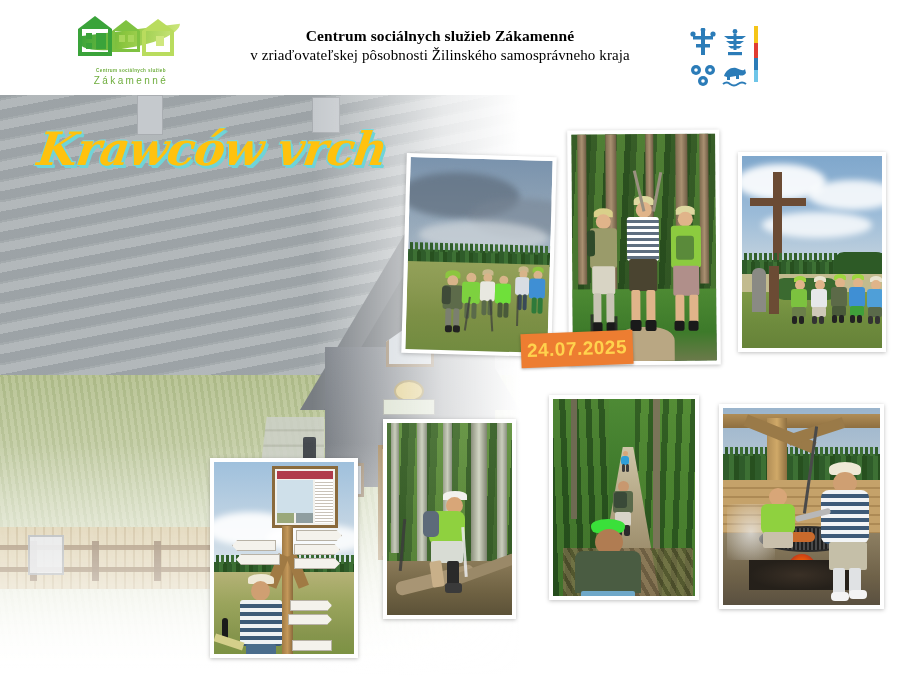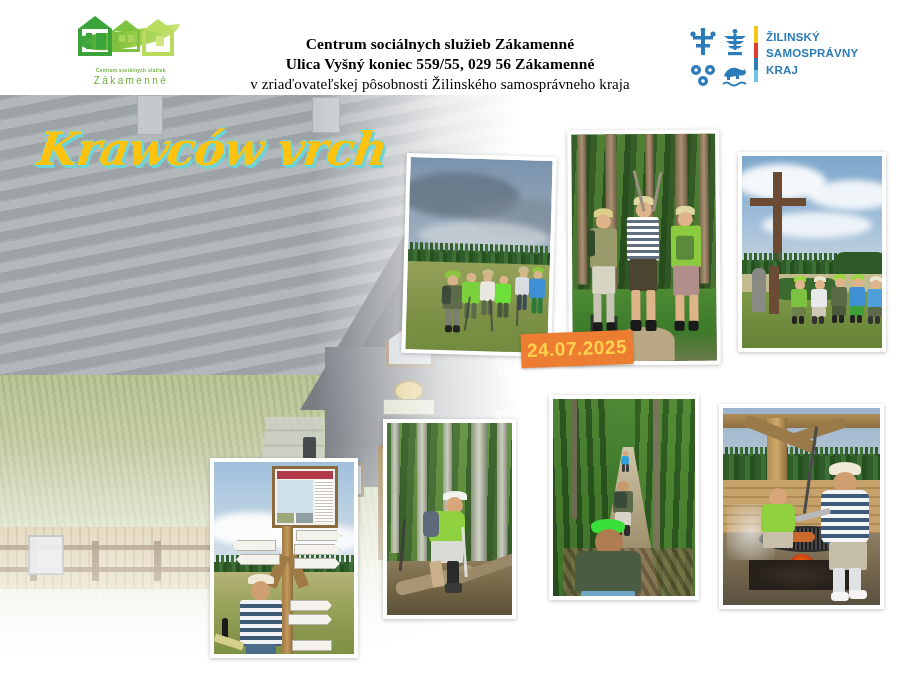--- a/index.html
+++ b/index.html
@@ -139,21 +139,21 @@
   
   .header-text {
     position: absolute;
     left: 195px; top: 26px;
     width: 490px;
     text-align: center;
     font-family: "Liberation Serif", serif;
     color: #000000;
     line-height: 1.32;
   }
-  .hdr-line1 { font-size: 15.5px; font-weight: bold; letter-spacing: 0.1px; margin-top: 8px; }
+  .hdr-line1 { font-size: 15.5px; font-weight: bold; letter-spacing: 0.1px; }
   .hdr-line2 { font-size: 15.5px; font-weight: bold; letter-spacing: 0.1px; }
   .hdr-line3 { font-size: 15px; font-weight: normal; letter-spacing: 0.1px; }
 
   
   .logo-zsk {
     position: absolute;
     left: 688px; top: 26px;
     width: 180px; height: 60px;
   }
   .zsk-emblem {
@@ -573,21 +573,20 @@
             <span class="w3a"></span>
           </div>
         </div>
       </div>
       <div class="logo-sub1">Centrum sociálnych služieb</div>
       <div class="logo-sub2">Zákamenné</div>
     </div>
 
     <div class="header-text">
       <div class="hdr-line1">Centrum sociálnych služieb Zákamenné</div>
-      <div class="hdr-line2">Ulica Vyšný koniec 559/55, 029 56 Zákamenné</div>
       <div class="hdr-line3">v zriaďovateľskej  pôsobnosti Žilinského samosprávneho kraja</div>
     </div>
 
     <div class="logo-zsk">
       <div class="zsk-emblem">
         <div class="zsk-sym">
           <svg viewBox="0 0 30 30">
               <g fill="#2b7cb8">
             <rect x="13" y="3" width="4" height="24"></rect>
             <rect x="5" y="8" width="20" height="3.5"></rect>
@@ -625,25 +624,20 @@
         <div class="zsk-sym">
           <svg viewBox="0 0 30 30">
               <g fill="#2b7cb8">
             <path d="M4 16 C6 10 11 7 16 8 C20 9 23 12 25 9 L26 13 C24 16 21 16 19 15 L19 19 L16 19 L16 16 L10 17 L10 20 L7 20 L7 17 Z"></path>
             <path d="M3 24 q4 -3 7 0 q4 3 8 0 q4 -3 8 0" stroke="#2b7cb8" stroke-width="2" fill="none"></path>
           </g>
             </svg>
         </div>
       </div>
       <div class="zsk-bar"></div>
-      <div class="zsk-words">
-        <div>ŽILINSKÝ</div>
-        <div>SAMOSPRÁVNY</div>
-        <div>KRAJ</div>
-      </div>
     </div>
   </div>
 
   <div class="bg-photo">
     <div class="bgimg">
       <div class="roof-slats"></div>
       <div class="chimney-l"></div>
       <div class="chimney-r"></div>
       <div class="grass"></div>
       <div class="stone-path"></div>

